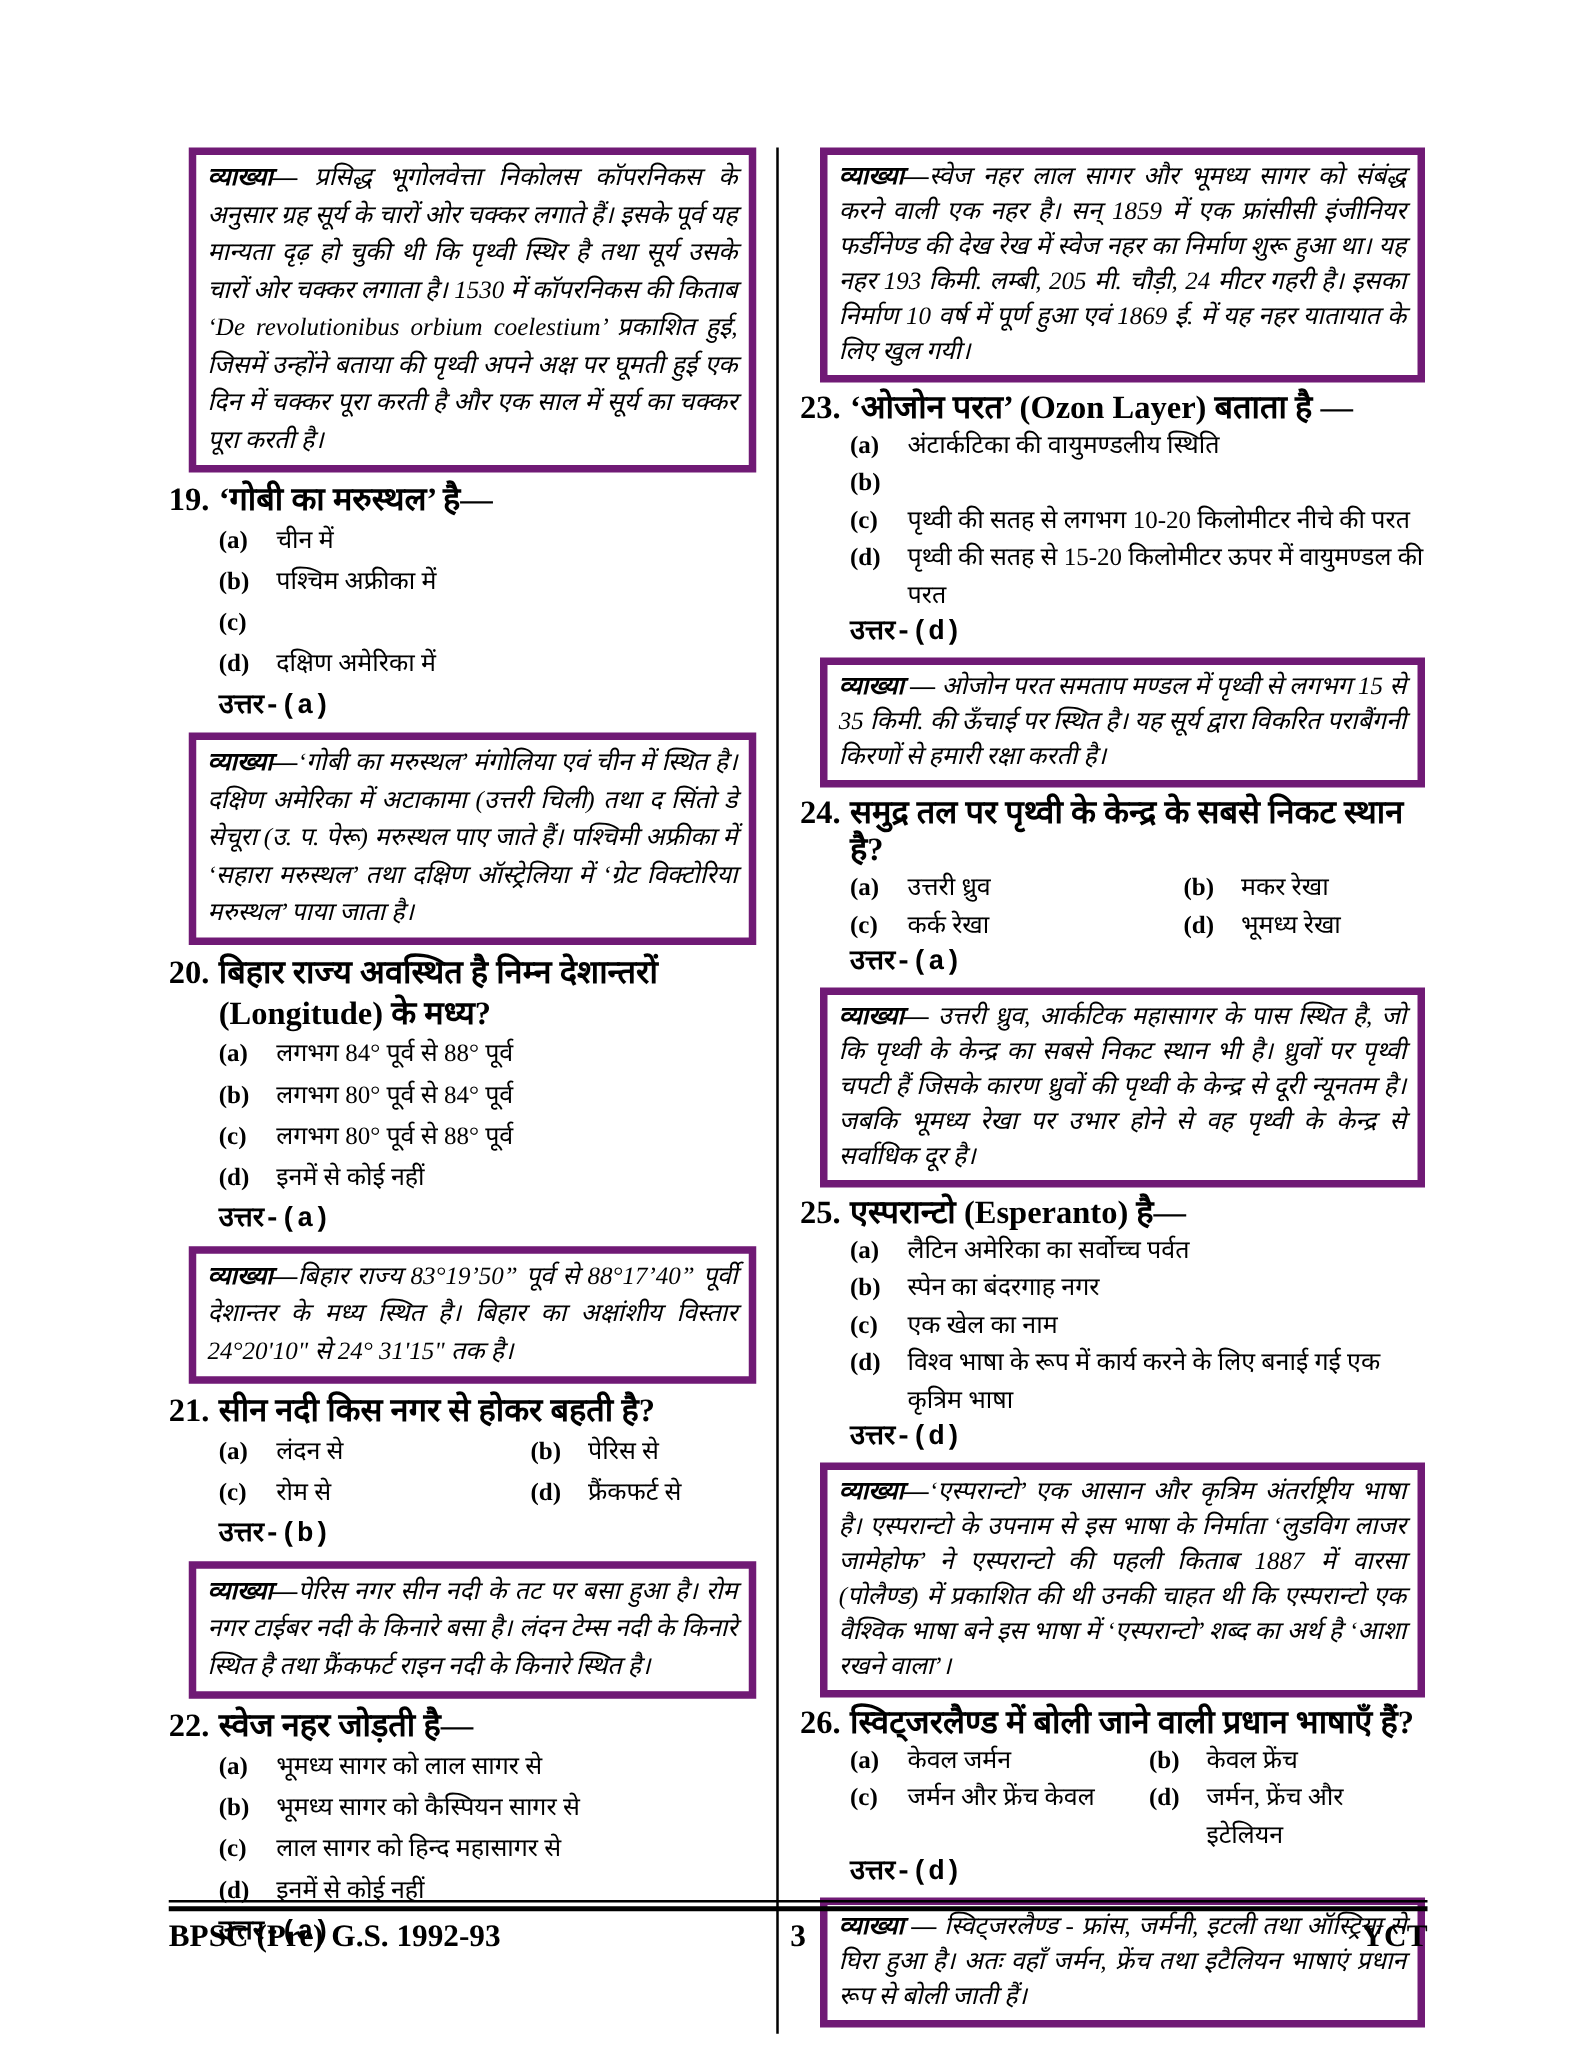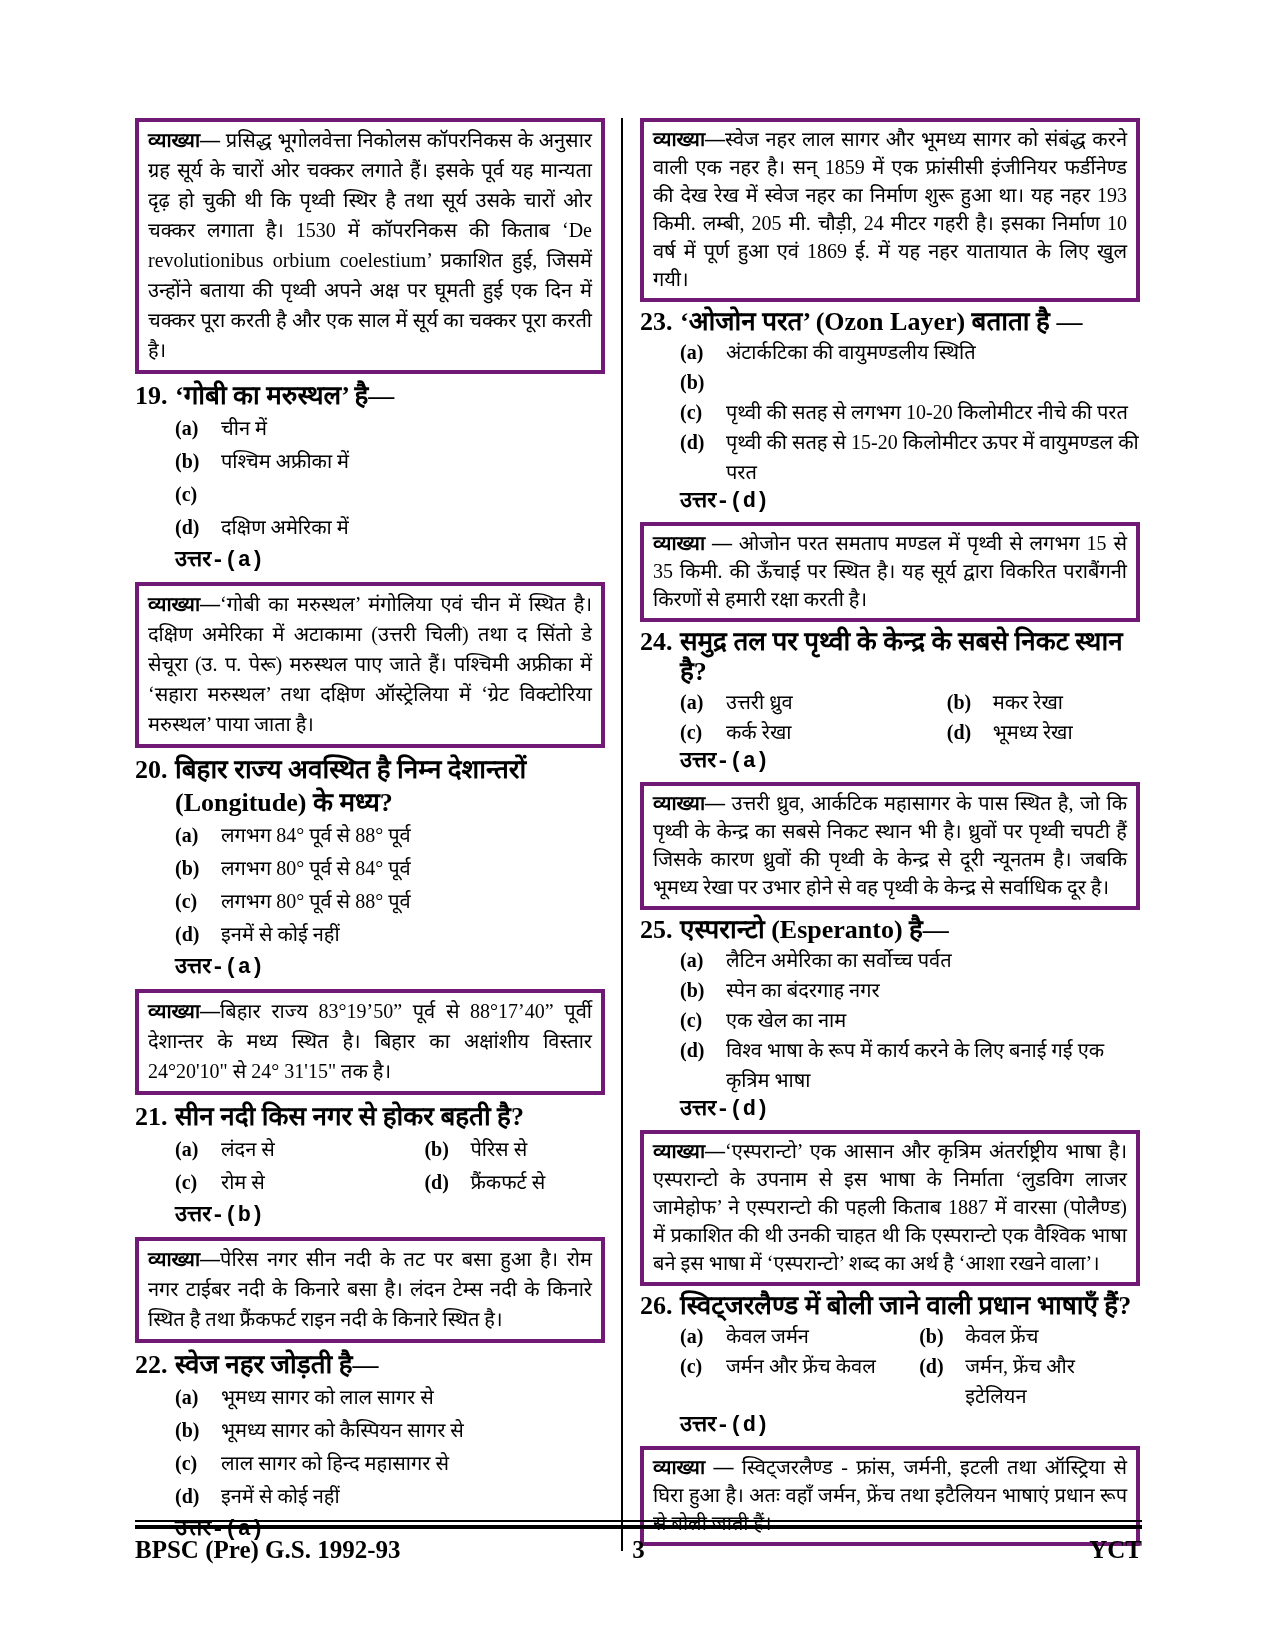--- a/index.html
+++ b/index.html
@@ -8,24 +8,25 @@
     background:#ffffff;color:#000000;
     font-family:"Liberation Serif","DejaVu Serif",serif;
   }
   .page{position:absolute;left:135px;top:118px;width:1005px;}
   .columns{display:flex;align-items:stretch;}
   .col-left{width:470px;flex:0 0 470px;}
   .col-divider{width:2px;flex:0 0 2px;background:#000;margin-left:16px;margin-right:17px;}
   .col-right{width:500px;flex:0 0 500px;}
 
   .exp-box{
-    border:4px solid #701a75;
+    border:6px solid #701a75;
     padding:3px 9px 5px 9px;
-    margin:0 0 5px 0;
+    margin:0 0 5px 16px;
     text-align:justify;
+    font-style:italic;
   }
   .exp-text{font-size:20px;line-height:28px;}
   .col-left .exp-text{line-height:30px;}
   .exp-label{font-weight:bold;}
 
   .question{margin:2px 0 5px 0;}
   .q-head{display:flex;font-weight:bold;font-size:26px;line-height:30px;}
   .col-left .q-head{line-height:33px;}
   .q-num{flex:0 0 40px;}
   .q-text{flex:1;}

